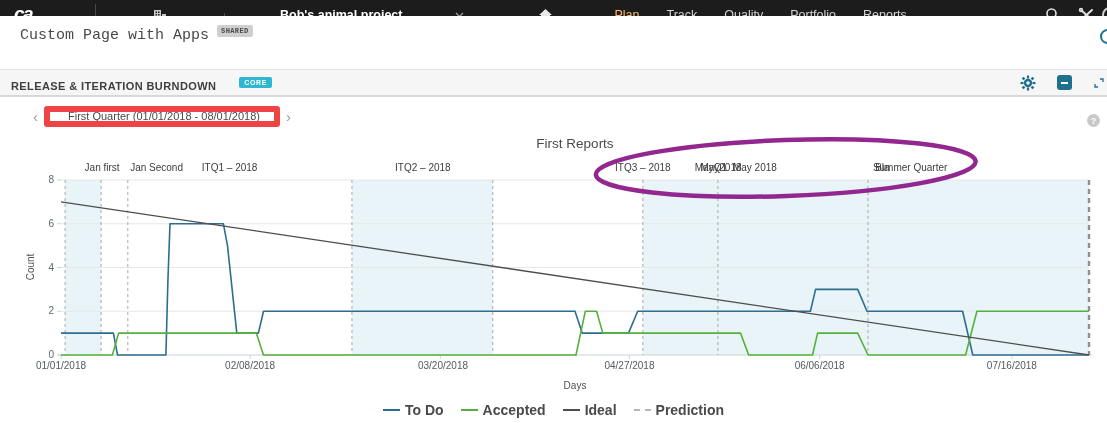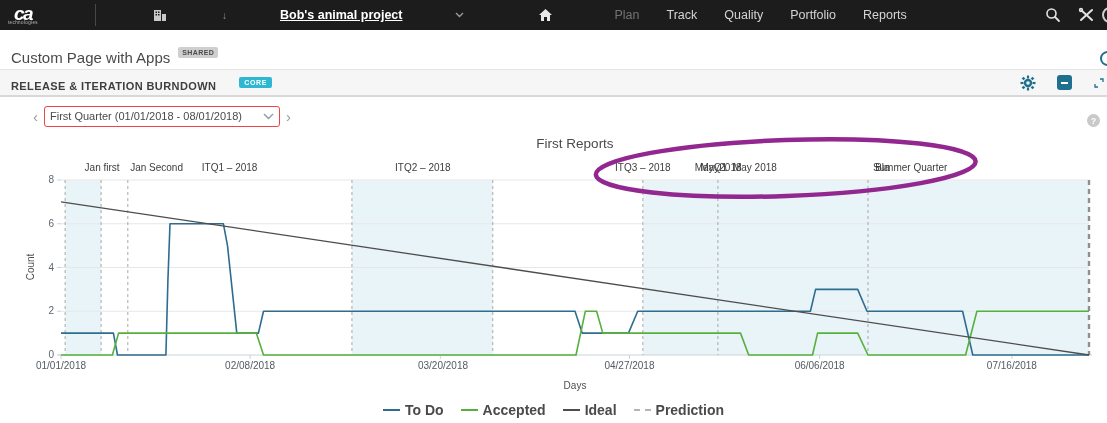--- a/index.html
+++ b/index.html
@@ -15,28 +15,28 @@
   .logo-main { font-size:19px; font-weight:bold; color:#fff; letter-spacing:-1.5px; font-style:italic; }
   .logo-sub { font-size:4.5px; color:#bdbdbd; letter-spacing:.4px; margin-top:-2px; }
   .nav-divider { width:1px; height:22px; background:#484848; margin:0 9px 0 1px; }
   .nav-ic { display:flex; align-items:center; cursor:pointer; }
   .dl-arrow { color:#9a9a9a; font-size:10px; margin:0 4px 0 7px; }
   .project { font-weight:bold; font-size:12.5px; color:#fff; margin:0 5px 0 1px; white-space:nowrap; cursor:pointer;text-decoration:underline; }
   .proj-chev { margin-right:16px; }
   .home { margin:0 13px 0 10px; }
   .menu { display:flex; gap:27px; font-size:12.5px; color:#d4d4d4; align-items:center; }
   .menu .item { cursor:pointer; }
-  .menu .item.active { color:#737373; }
+  .menu .item.active { color:#fdba74; }
   .nav-spacer { flex:1; }
   .nav-right { display:flex; align-items:center; gap:17px; margin-right:12px; }
   .nav-partial-circle { position:absolute; right:-11px; top:7px; width:16px; height:16px;
          border:2px solid #cfcfcf; border-radius:50%; }
   
-  .title-row { position:absolute; top:38px; left:0; right:0; height:39px;
-         display:flex; align-items:center; padding-left:11px; background:#fff; }
+  .title-row { position:absolute; top:16px; left:0; right:0; height:39px;
+         display:flex; align-items:center; padding-left:20px; background:#fff;font-family:Liberation Mono, monospace; }
   .page-title { font-size:15px; color:#4a4a4a; }
   .shared-badge { background:#cfcfcf; color:#4a4a4a; font-size:7px; font-weight:bold;
          letter-spacing:.4px; padding:2px 4px; border-radius:2px; margin-left:8px;
          position:relative; top:-5px; }
   .partial-refresh { position:absolute; right:-8px; top:13px; width:15px; height:15px;
          border:2px solid #1f6f8f; border-radius:50%; cursor:pointer; }
   
   .panel-header { position:absolute; top:69px; left:0; right:0; height:28px; background:#f6f6f6;
          border-top:1px solid #e5e5e5; border-bottom:2px solid #d8d8d8;
          display:flex; align-items:center; padding:0 10px 0 11px; }
@@ -45,23 +45,23 @@
          padding:2px 5px; border-radius:2px; margin-left:23px; }
   .panel-icons { margin-left:auto; display:flex; align-items:center; gap:21px; }
   .collapse-btn { width:15px; height:15px; background:#1f6f8f; border-radius:3px;
          display:flex; align-items:center; justify-content:center; cursor:pointer; }
   .collapse-btn .bar { width:7px; height:2px; background:#fff; }
   .resize-corner { margin-right:-8px; cursor:pointer; }
   
   .controls { position:absolute; top:99px; left:0; right:0; height:34px; background:#fff;
          display:flex; align-items:center; padding-left:27px; }
   .nav-arrow { color:#9a9a9a; font-size:15px; cursor:pointer; padding:0 6px; }
-  .release-select { width:236px; height:21px; border:1px solid #ef4444; border-radius:3px;
+  .release-select { width:236px; height:21px; border:6px solid #ef4444; border-radius:3px;
          background:#fff; display:flex; align-items:center; justify-content:space-between;
-         padding:0 5px; font-size:11px; color:#4a4a4a; cursor:pointer; white-space:nowrap; overflow:hidden;gap:20px; }
+         padding:0 18px; font-size:11px; color:#4a4a4a; cursor:pointer; white-space:nowrap; overflow:hidden;gap:20px; }
   .help-btn { position:absolute; right:7px; top:15px; width:13px; height:13px; border-radius:50%;
          background:#c9c9c9; color:#fff; font-size:9px; font-weight:bold;
          display:flex; align-items:center; justify-content:center; cursor:pointer; }
   
   .chart-section { position:absolute; top:133px; left:0; width:1107px; height:290px; }
   .chart-title { position:absolute; top:3px; left:61px; width:1028px; text-align:center;
          font-size:13.5px; color:#4a4a4a; z-index:2; }
   .chart-svg { position:absolute; top:0; left:0; z-index:1; }
   .anno-svg  { position:absolute; top:0; left:0; z-index:4; pointer-events:none; }
   .iter-labels { position:absolute; top:29px; left:0; width:100%; height:13px; z-index:2; }

